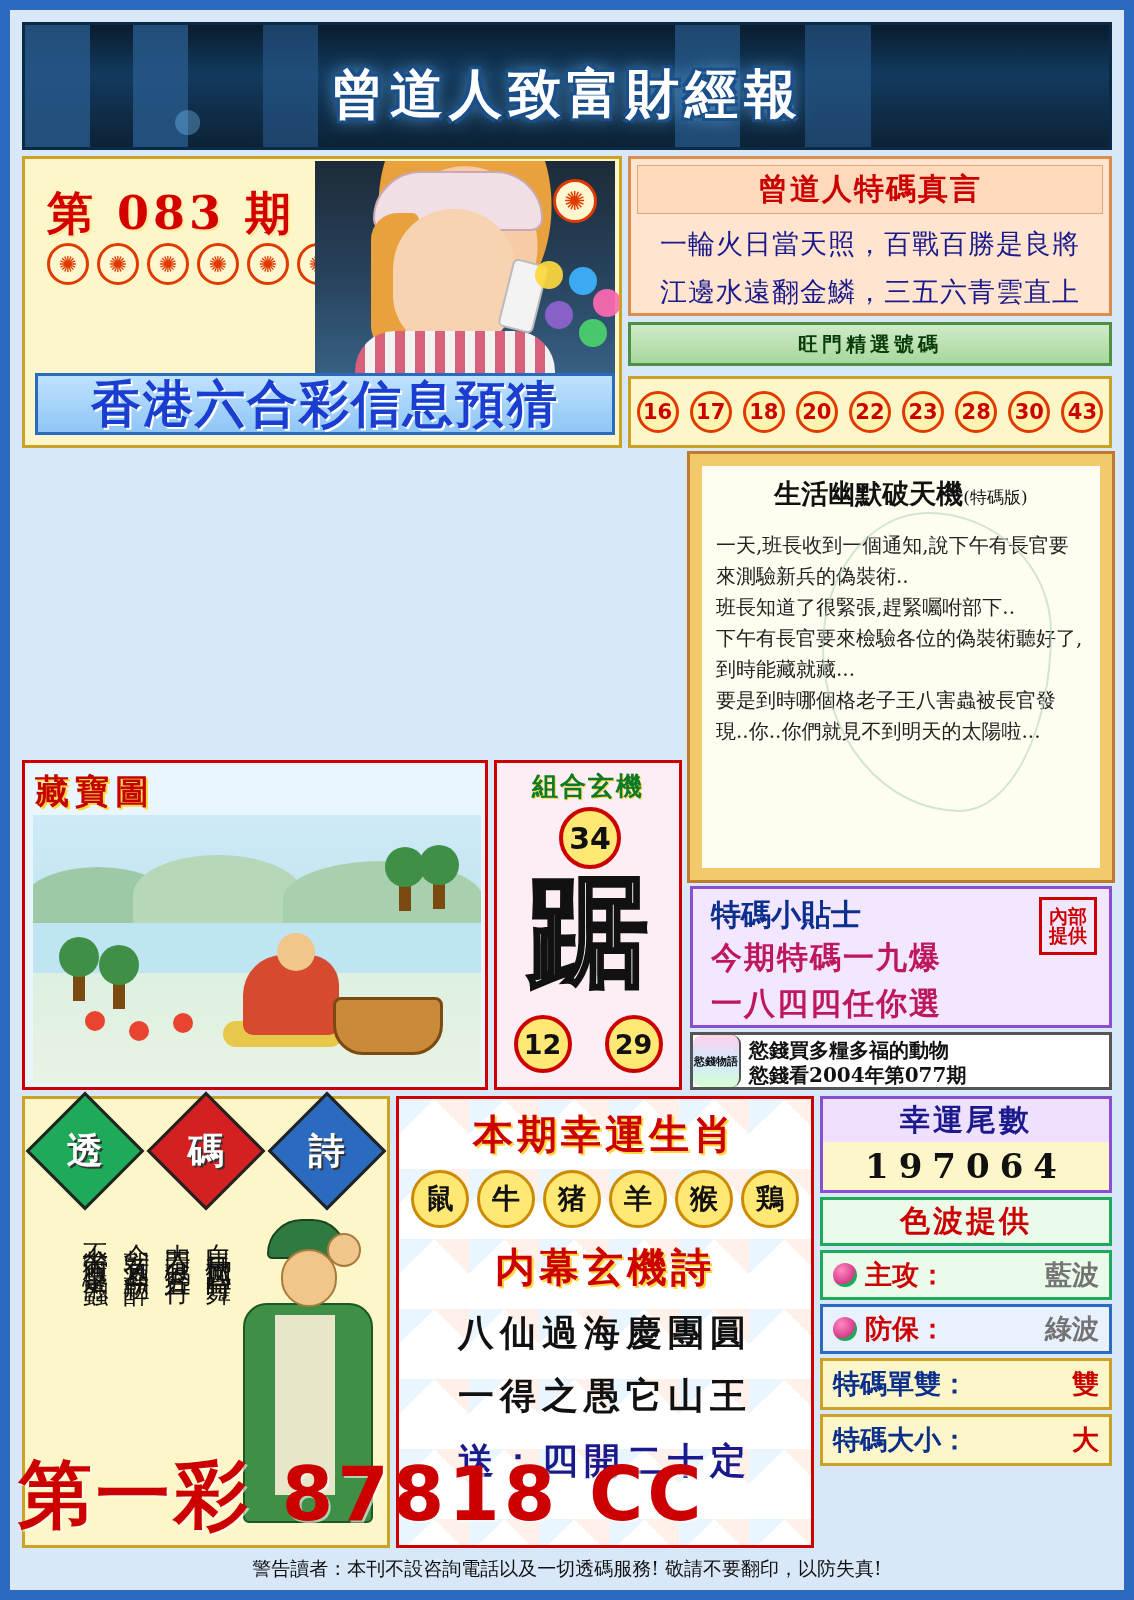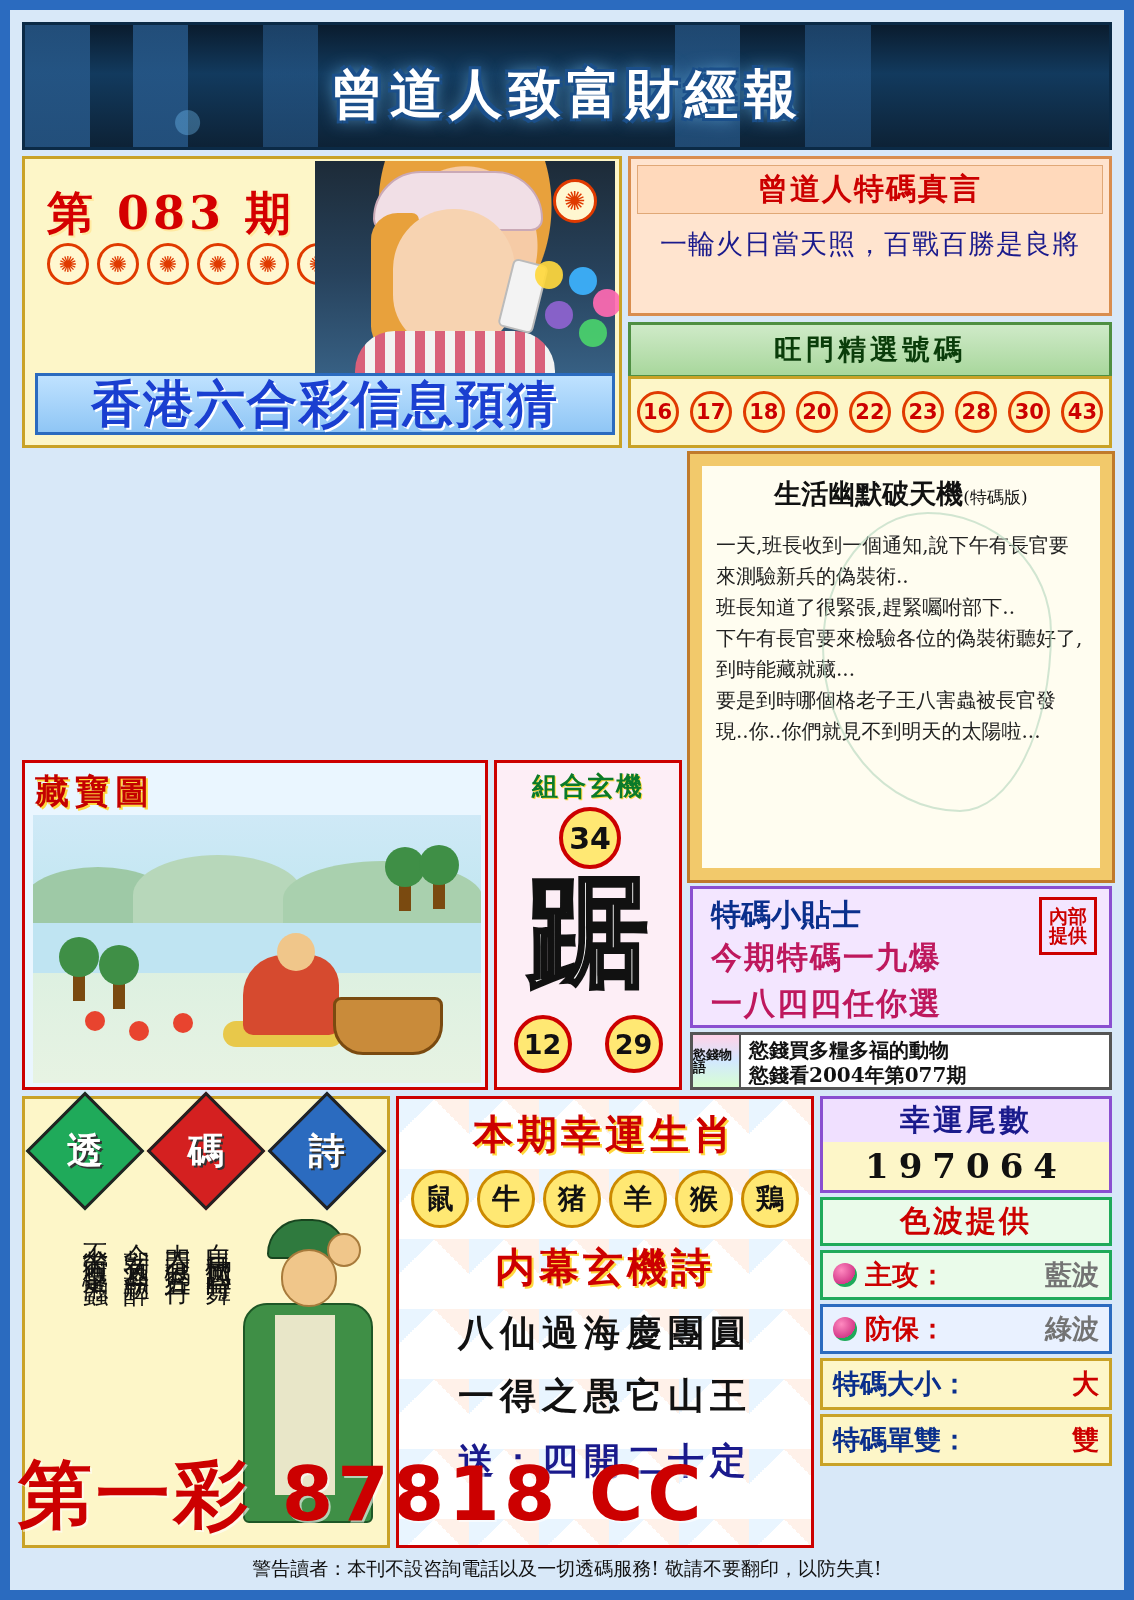--- a/index.html
+++ b/index.html
@@ -131,26 +131,26 @@
     text-align:center; font-family:"DejaVu Serif","Liberation Serif",serif;
     font-size:30px; font-weight:bold; color:#cc0000; letter-spacing:2px;
     background:#ffd9bb; border:1px solid #e0a877; padding:3px 0;
   }
   .truth-line {
     text-align:center; margin-top:12px;
     font-family:"DejaVu Serif","Liberation Serif",serif;
     font-size:27px; color:#1a1a8c; letter-spacing:1px; white-space:nowrap;
   }
   .pick-title {
-    position:absolute; left:618px; top:312px; width:484px; height:56px;
+    position:absolute; left:618px; top:312px; width:484px; height:44px;
     background:linear-gradient(180deg,#cfeac8,#a8d79c);
     border:3px solid #4f8f42;
     display:flex; align-items:center; justify-content:center;
     font-family:"DejaVu Serif","Liberation Serif",serif;
-    font-size:28px; font-weight:bold; color:#0a3d0a; letter-spacing:4px;
+    font-size:20px; font-weight:bold; color:#0a3d0a; letter-spacing:4px;
   }
   .pick-balls {
     position:absolute; left:618px; top:366px; width:484px; height:72px;
     background:#fdf6c8; border:3px solid #c9a227;
     display:flex; align-items:center; justify-content:space-around;
   }
   .pick-balls .nb {
     width:42px; height:42px; border-radius:50%;
     background:#fff3b0; border:3px solid #e03a00;
     color:#cc0000; font-size:21px; font-weight:bold;
@@ -320,21 +320,21 @@
   
   .animal-strip {
     position:absolute; left:680px; top:1022px; width:422px; height:58px;
     background:#ffffff; border:3px solid #555; display:flex;
   }
   .animal-tag {
     width:48px; height:100%;
     background:linear-gradient(180deg,#ffd2e8,#d2e8ff,#d8ffd2);
     border-right:2px solid #555;
     display:flex; flex-direction:column; align-items:center; justify-content:center;
-    font-size:13px; font-weight:bold; color:#111; line-height:13px;
+    font-size:11px; font-weight:bold; color:#111; line-height:13px;border-radius:9px;
   }
   .animal-lines { flex:1; padding:3px 8px; }
   .animal-lines div {
     font-family:"DejaVu Serif","Liberation Serif",serif;
     font-size:20px; font-weight:bold; color:#111; line-height:25px;
   }
   
   .tou-panel {
     position:absolute; left:12px; top:1086px; width:368px; height:452px;
     background:#fdf6c8; border:3px solid #c9a227;
@@ -504,20 +504,21 @@
           <div class="bub b5"></div>
       </div>
     </div>
     <div class="logo-flame">✺</div>
     <div class="hk-banner">香港六合彩信息預猜</div>
   </div>
 
   <div class="truth-panel">
     <div class="truth-title">曾道人特碼真言</div>
     <div class="truth-line">一輪火日當天照，百戰百勝是良將</div>
+    <div class="truth-line">江邊水遠翻金鱗，三五六青雲直上</div>
   </div>
 
   <div class="pick-title">旺門精選號碼</div>
   <div class="pick-balls">
     <div class="nb">16</div>
     <div class="nb">17</div>
     <div class="nb">18</div>
     <div class="nb">20</div>
     <div class="nb">22</div>
     <div class="nb">23</div>
@@ -639,25 +640,25 @@
       <div class="rc-dot"></div>
       <div class="rc-label">主攻：</div>
       <div class="rc-value">藍波</div>
     </div>
     <div class="rc-row blue">
       <div class="rc-dot"></div>
       <div class="rc-label">防保：</div>
       <div class="rc-value">綠波</div>
     </div>
     <div class="rc-plain">
+      <div class="rc-label">特碼單雙：</div>
+      <div class="rc-value">雙</div>
+    </div>
+    <div class="rc-plain">
       <div class="rc-label">特碼大小：</div>
       <div class="rc-value">大</div>
     </div>
-    <div class="rc-plain">
-      <div class="rc-label">特碼單雙：</div>
-      <div class="rc-value">雙</div>
-    </div>
   </div>
 
   <div class="watermark">第一彩 87818 CC</div>
   <div class="footer-note">警告讀者：本刊不設咨詢電話以及一切透碼服務! 敬請不要翻印，以防失真!</div>
 
 </div>
 
 </body></html>

